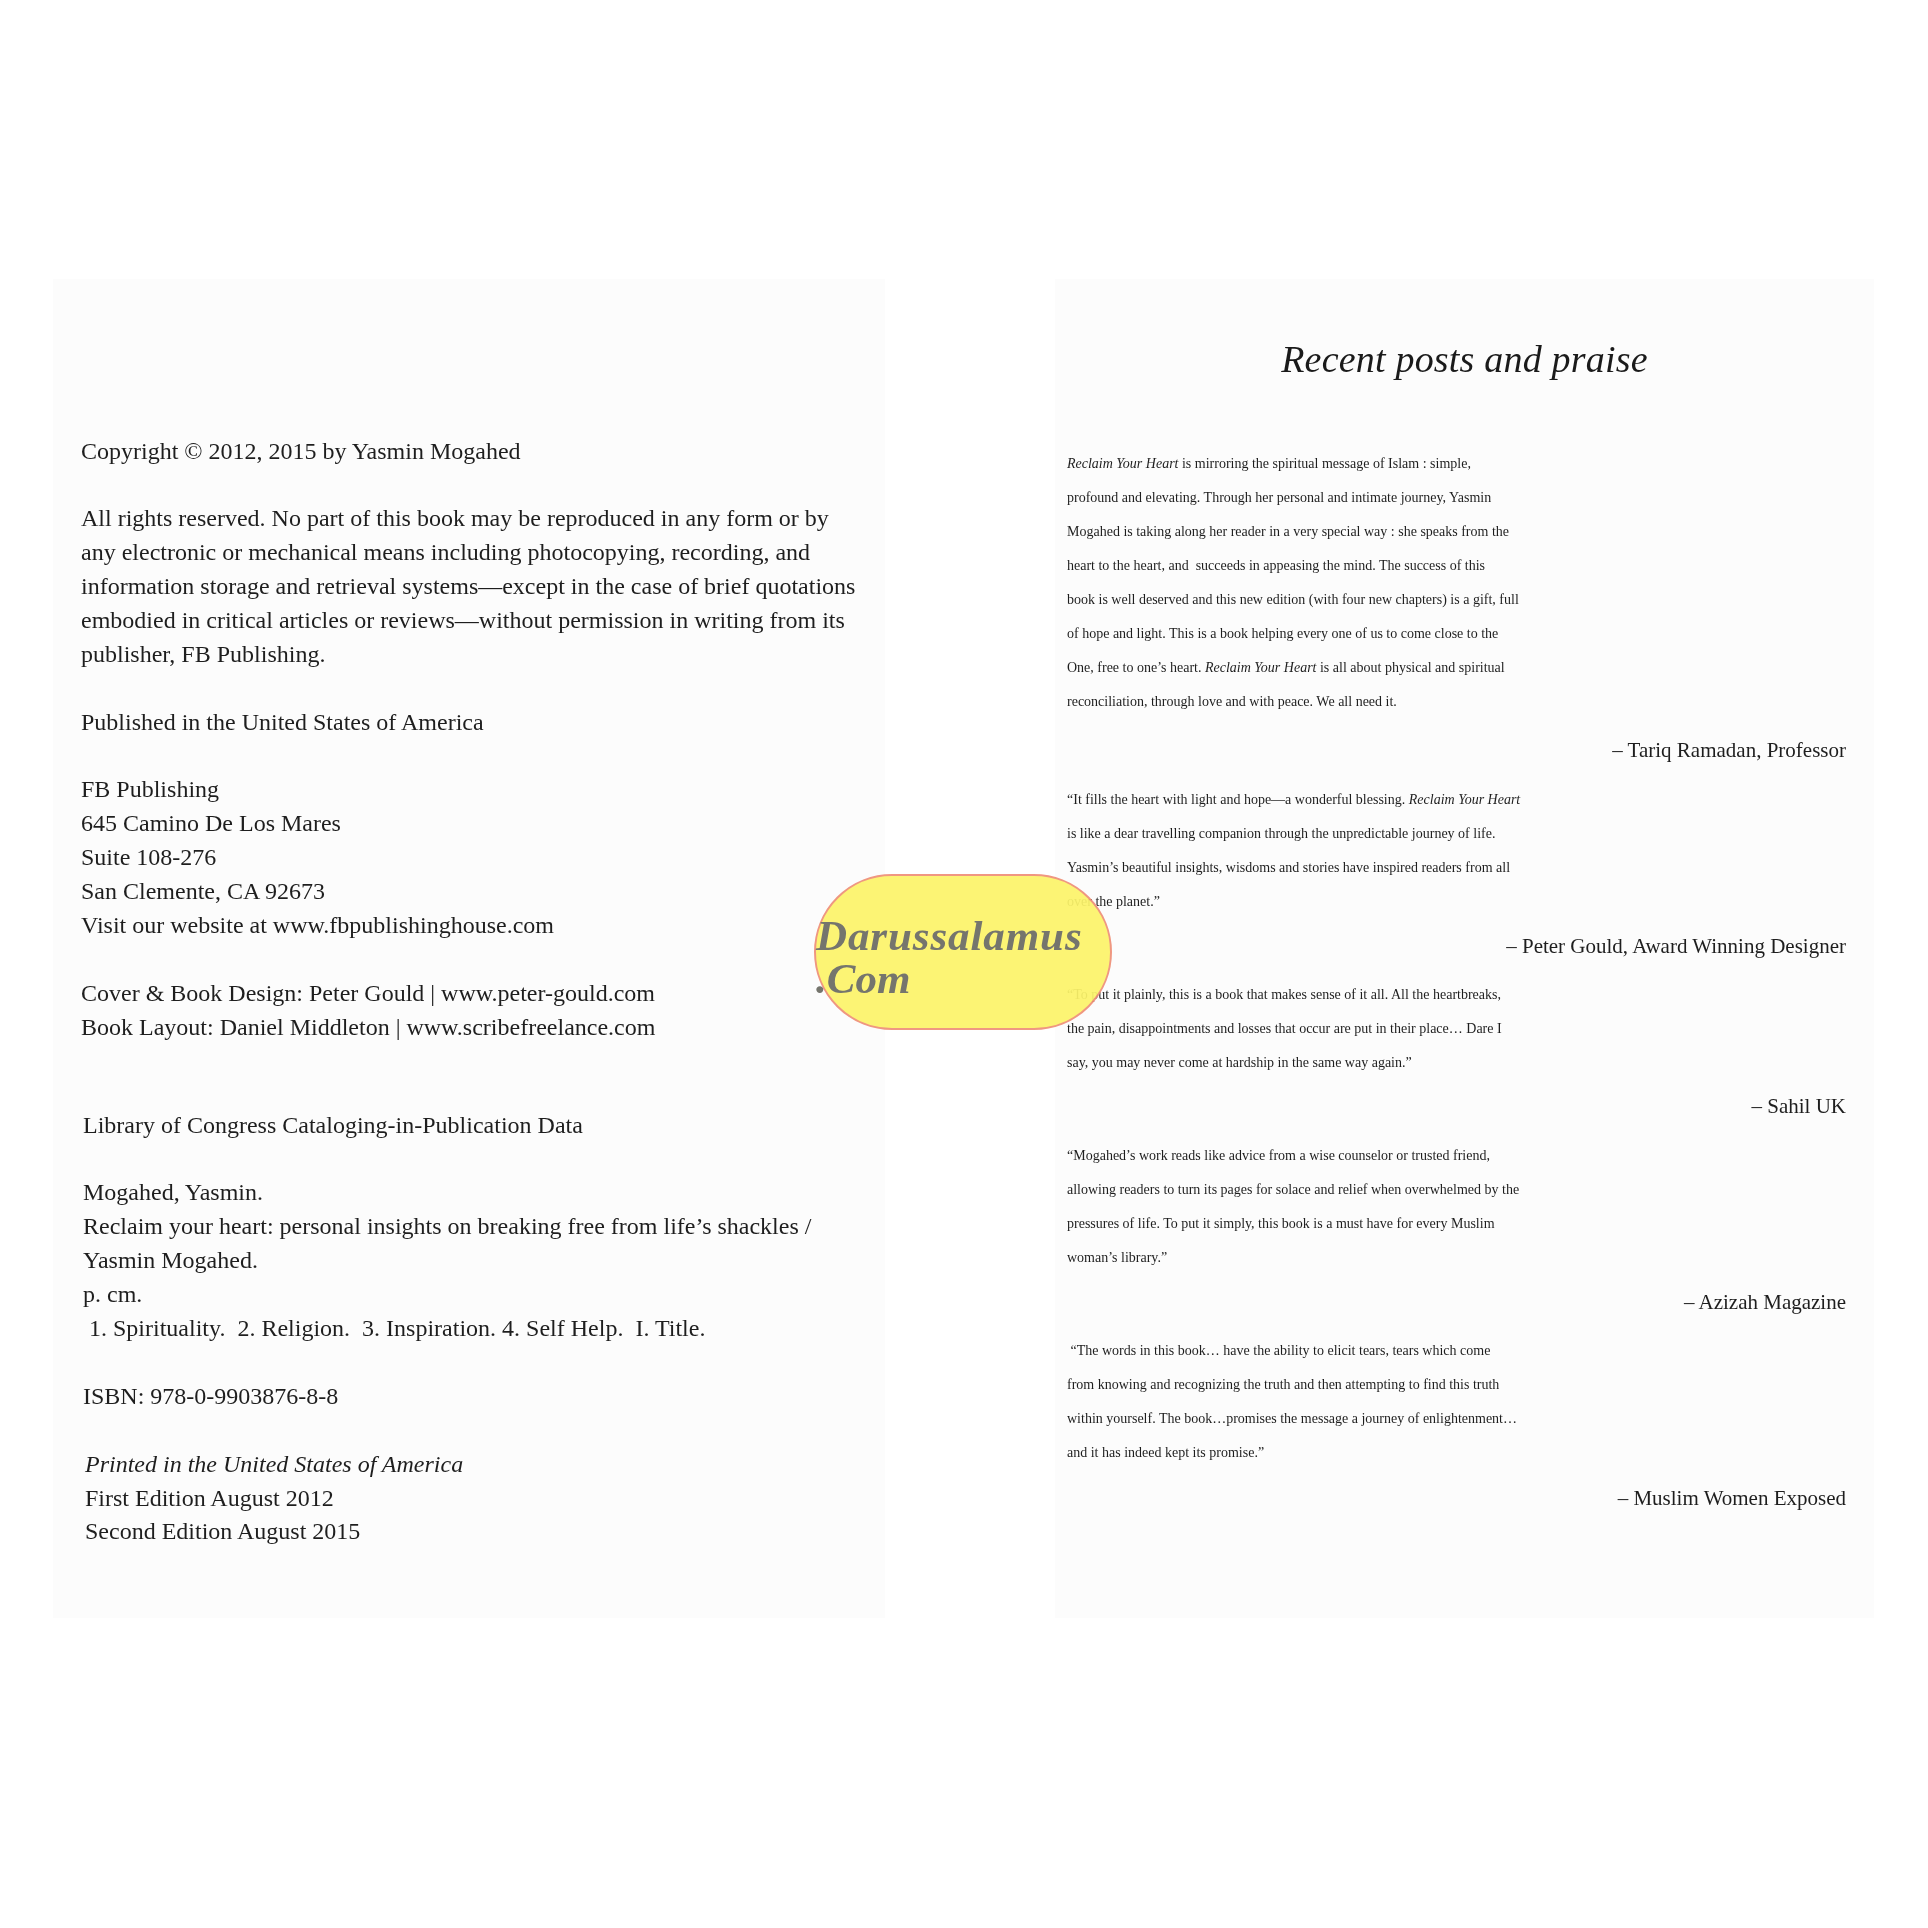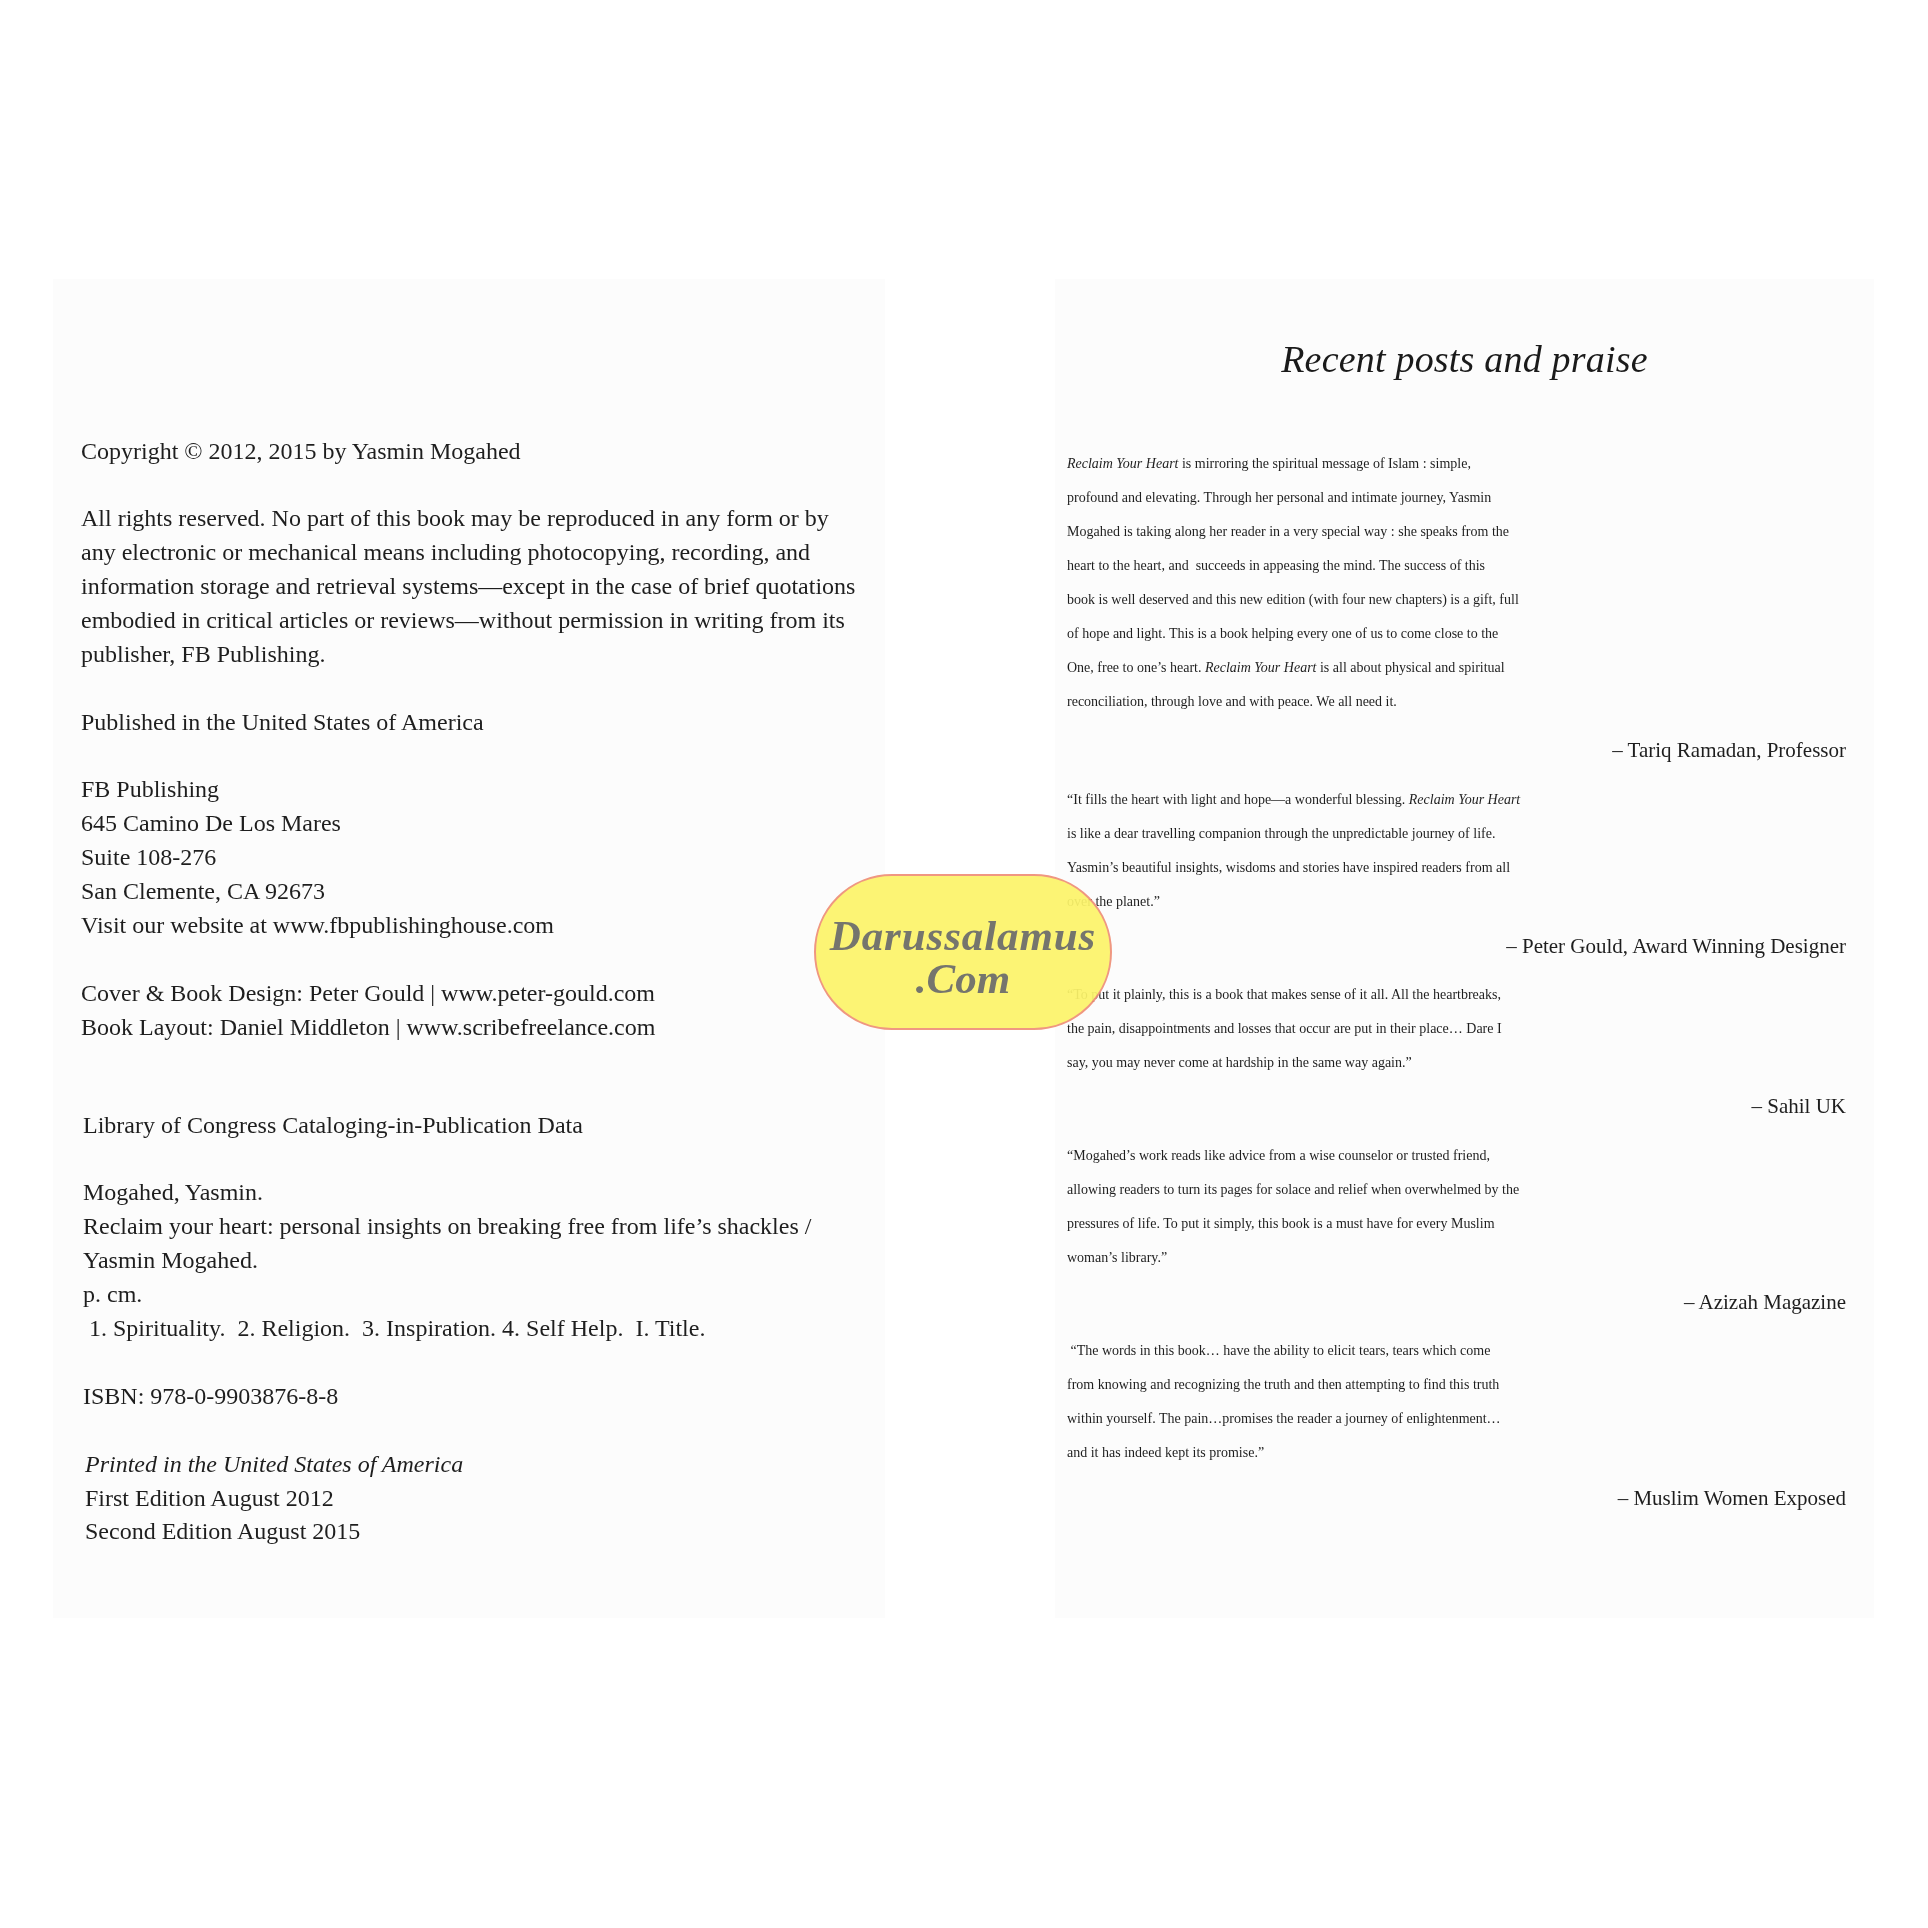--- a/index.html
+++ b/index.html
@@ -11,21 +11,21 @@
   .line { position:absolute; white-space:nowrap; font-size:24px; line-height:34px; }
   .left .line { left:28px; }
   .para { position:absolute; left:12px; width:791px; font-size:14px; line-height:34px; }
   .para p { margin:0; white-space:nowrap; }
   .attr { position:absolute; right:28px; font-size:21px; line-height:34px; white-space:nowrap; }
   .it { font-style:italic; }
   #heading { position:absolute; left:0; right:0; top:58px; text-align:center;
              font-style:italic; font-size:38px; color:#1a1a1a; letter-spacing:0.2px; }
   #watermark { position:absolute; left:814px; top:874px; width:298px; height:156px;
                background:#fcf46a; border:2.8px solid #ef9078; border-radius:78px;
-               box-sizing:border-box; opacity:0.93; text-align:center; }
+               box-sizing:border-box; opacity:0.93; }
   #wm-line1 { display:block; font-style:italic; font-weight:bold; color:#6b6b63;
               font-size:43px; line-height:43px; margin-top:38px; letter-spacing:0.9px; }
   #wm-line2 { display:block; font-style:italic; font-weight:bold; color:#6b6b63;
               font-size:43px; line-height:43px; }
 </style>
 </head>
 <body>
 
 <div id="left-page" class="page left">
   <div class="line" style="top:155px">Copyright © 2012, 2015 by Yasmin Mogahed</div>
@@ -96,21 +96,21 @@
       <p><span style="white-space: pre;">“Mogahed’s work reads like advice from a wise counselor or trusted friend,</span></p>
       <p><span style="white-space: pre;">allowing readers to turn its pages for solace and relief when overwhelmed by the</span></p>
       <p><span style="white-space: pre;">pressures of life. To put it simply, this book is a must have for every Muslim</span></p>
       <p><span style="white-space: pre;">woman’s library.”</span></p>
     </div>
   <div class="attr" style="top:1006px">– Azizah Magazine</div>
 
   <div class="para" style="top:1055px">
       <p><span style="white-space: pre;"> “The words in this book… have the ability to elicit tears, tears which come</span></p>
       <p><span style="white-space: pre;">from knowing and recognizing the truth and then attempting to find this truth</span></p>
-      <p><span style="white-space: pre;">within yourself. The pain…promises the reader a journey of enlightenment…</span></p>
+      <p><span style="white-space: pre;">within yourself. The book…promises the message a journey of enlightenment…</span></p>
       <p><span style="white-space: pre;">and it has indeed kept its promise.”</span></p>
     </div>
   <div class="attr" style="top:1202px">– Muslim Women Exposed</div>
 </div>
 
 <div id="watermark">
   <span id="wm-line1">Darussalamus</span>
   <span id="wm-line2">.Com</span>
 </div>
 

